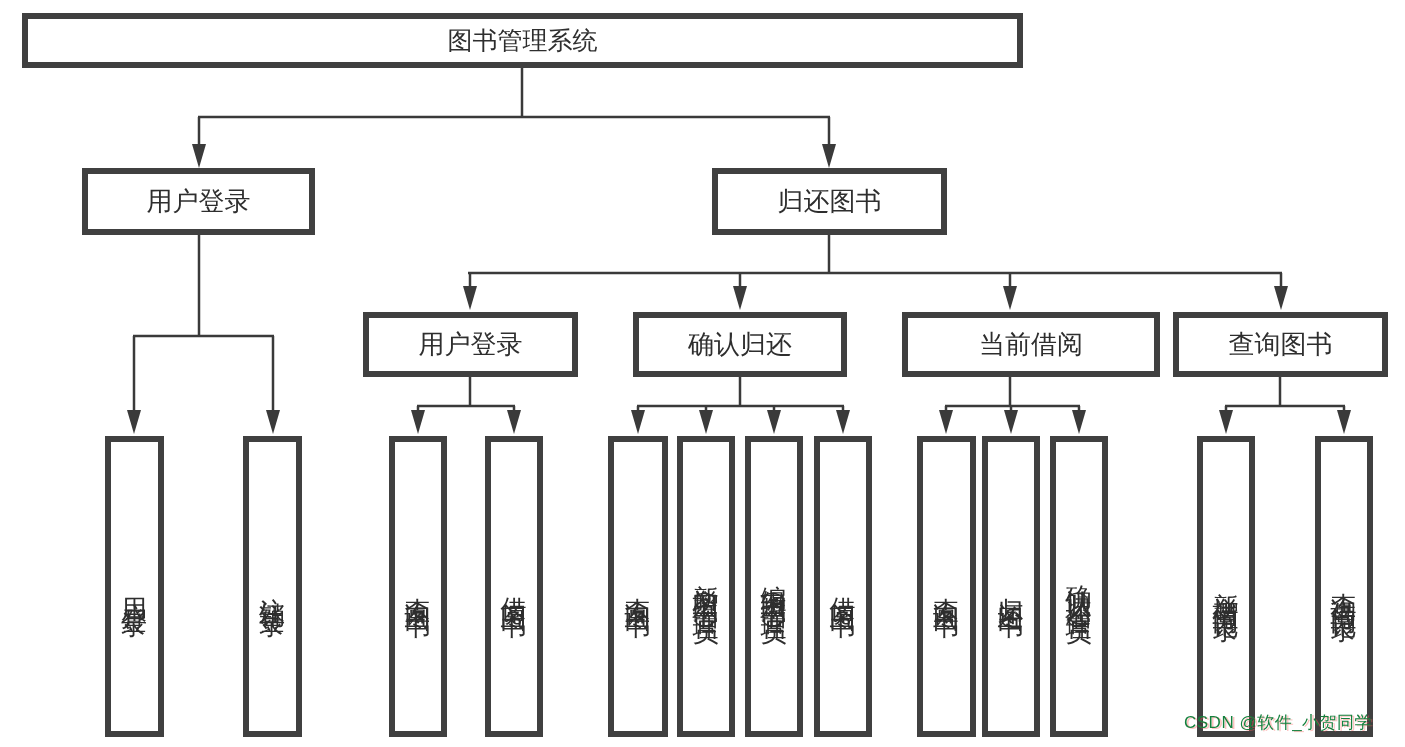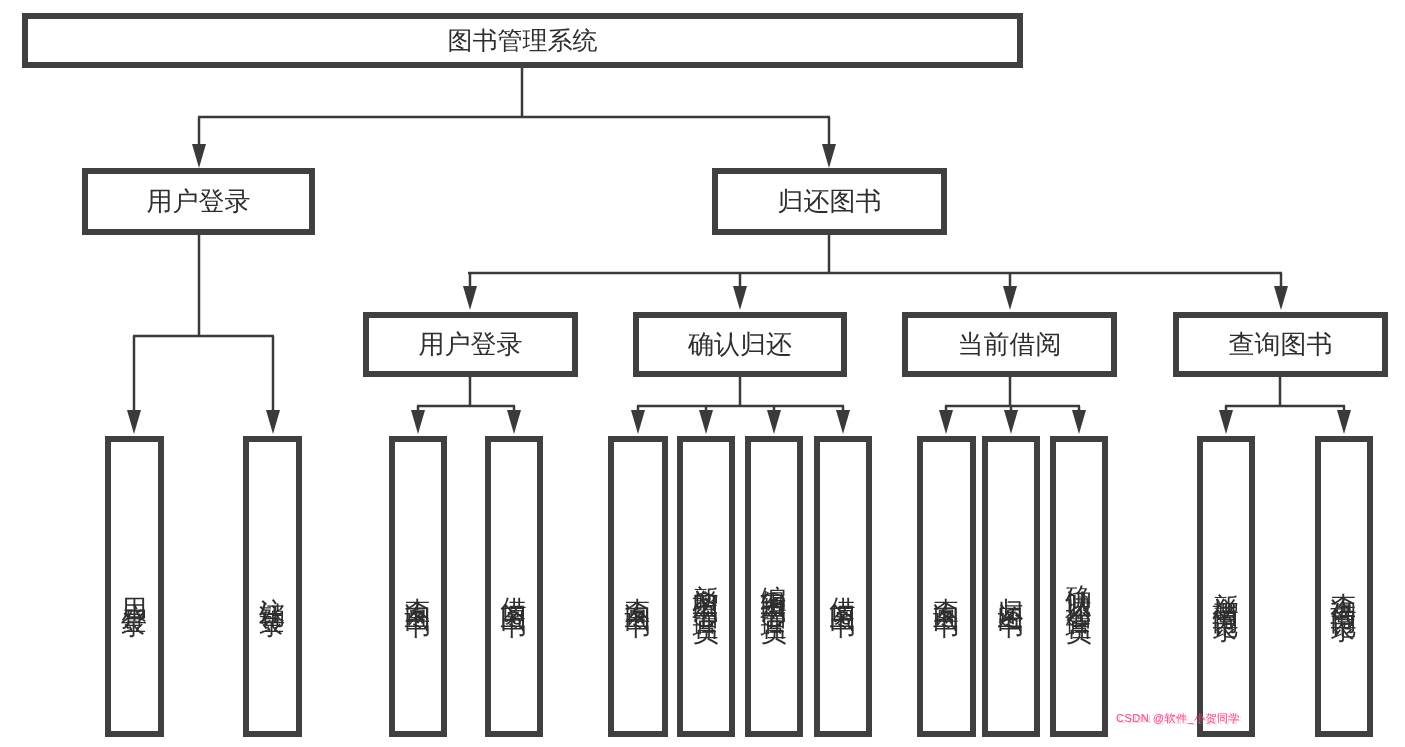--- a/index.html
+++ b/index.html
@@ -27,24 +27,24 @@
   .box.title{font-size:25px;}
   .leaf .lbl{
     writing-mode:vertical-rl;
     text-orientation:mixed;
     letter-spacing:5px;
     line-height:1;
     white-space:nowrap;
   }
   .watermark{
     position:absolute;
-    left:1116px;top:711px;
-    font-size:11px;
+    left:1184px;top:711px;
+    font-size:17px;
     letter-spacing:0.5px;
-    color:#ec4899;
+    color:#15803d;
     text-shadow:2px 1px 0 rgba(250,100,95,0.40);
     z-index:5;
     white-space:nowrap;
   }
 </style>
 </head>
 <body>
 
 <div id="canvas">
 
@@ -120,21 +120,21 @@
   <div class="box" style="left:712px;top:168px;width:235px;height:67px">
     <span class="lbl">归还图书</span>
   </div>
 
   <div class="box" style="left:363px;top:312px;width:215px;height:65px">
     <span class="lbl">用户登录</span>
   </div>
   <div class="box" style="left:633px;top:312px;width:214px;height:65px">
     <span class="lbl">确认归还</span>
   </div>
-  <div class="box" style="left:902px;top:312px;width:215px;height:65px">
+  <div class="box" style="left:902px;top:312px;width:258px;height:65px">
     <span class="lbl">当前借阅</span>
   </div>
   <div class="box" style="left:1173px;top:312px;width:215px;height:65px">
     <span class="lbl">查询图书</span>
   </div>
 
   <div class="box leaf" style="left:105px;top:436px;width:59px;height:301px">
     <span class="lbl">用户登录</span>
   </div>
   <div class="box leaf" style="left:243px;top:436px;width:59px;height:301px">

